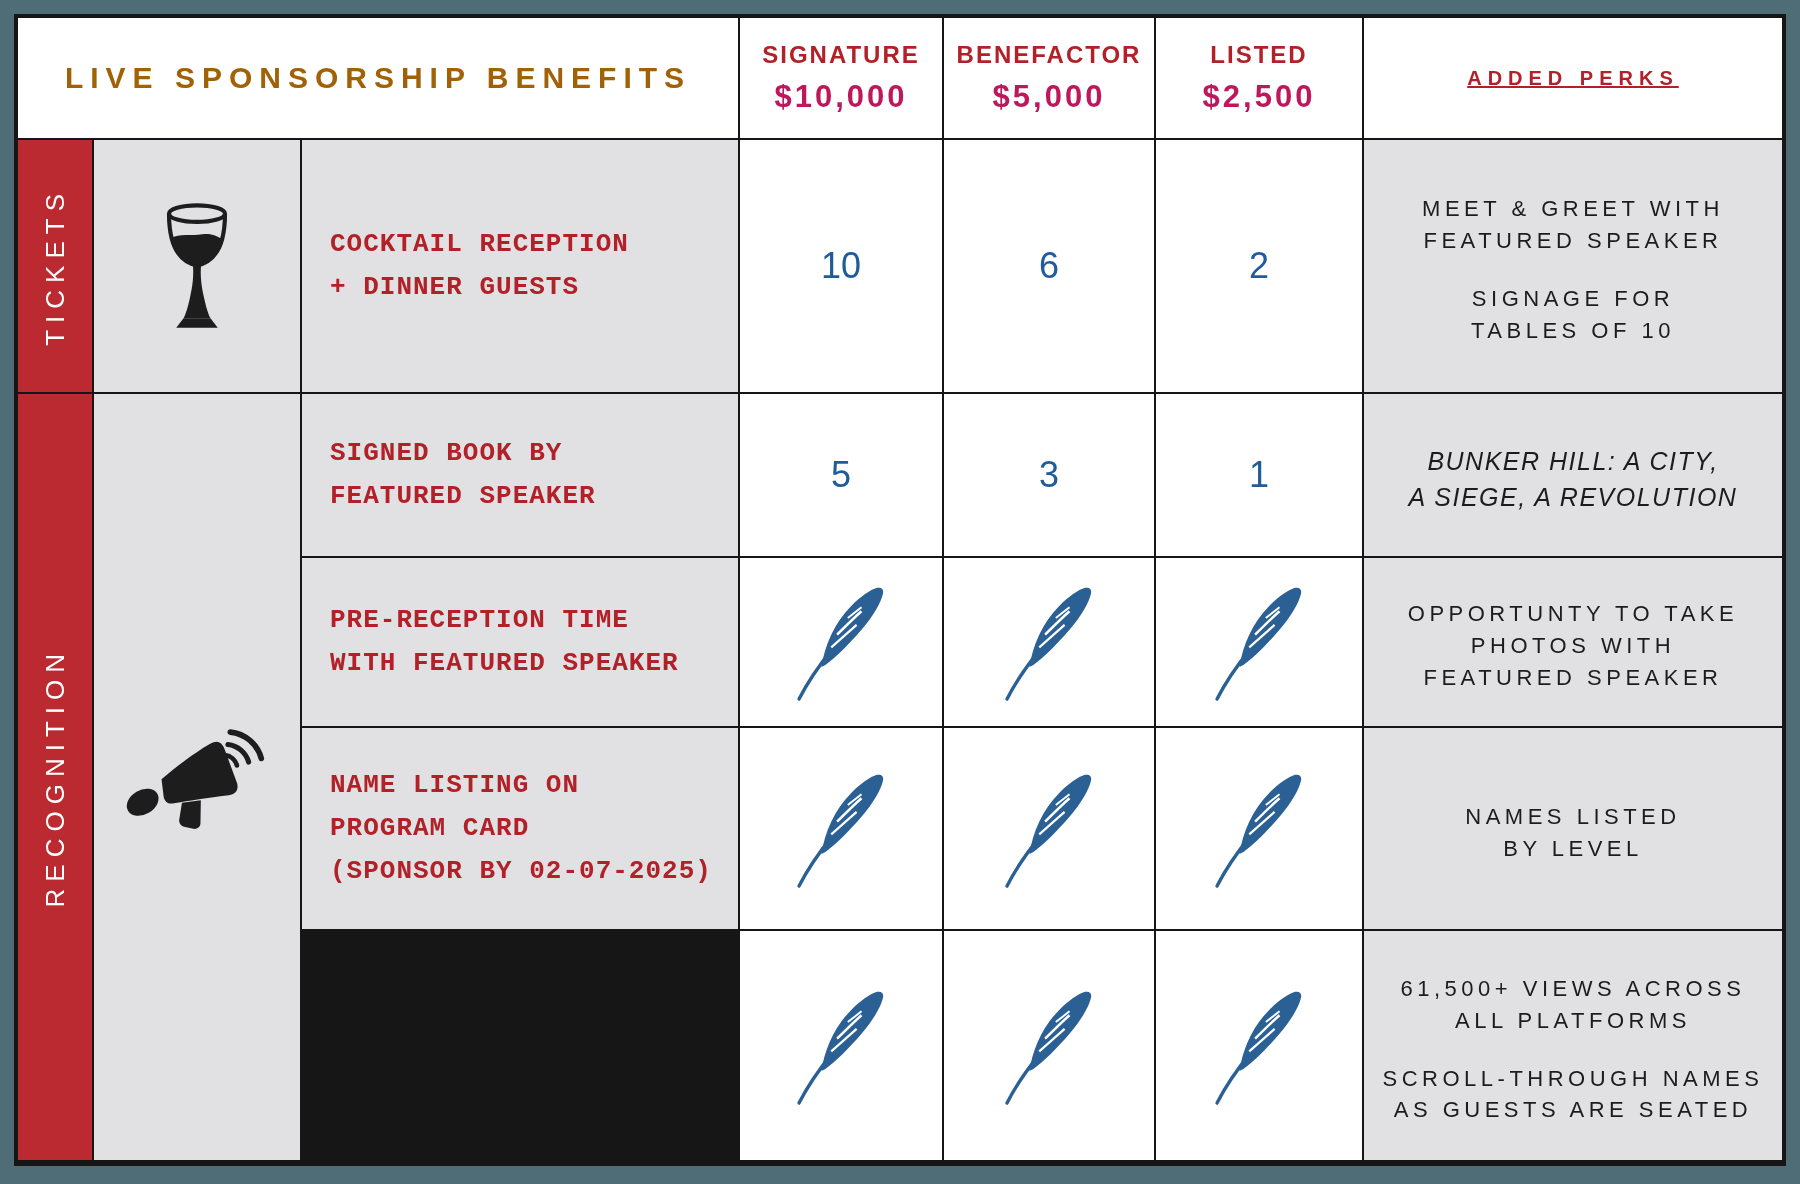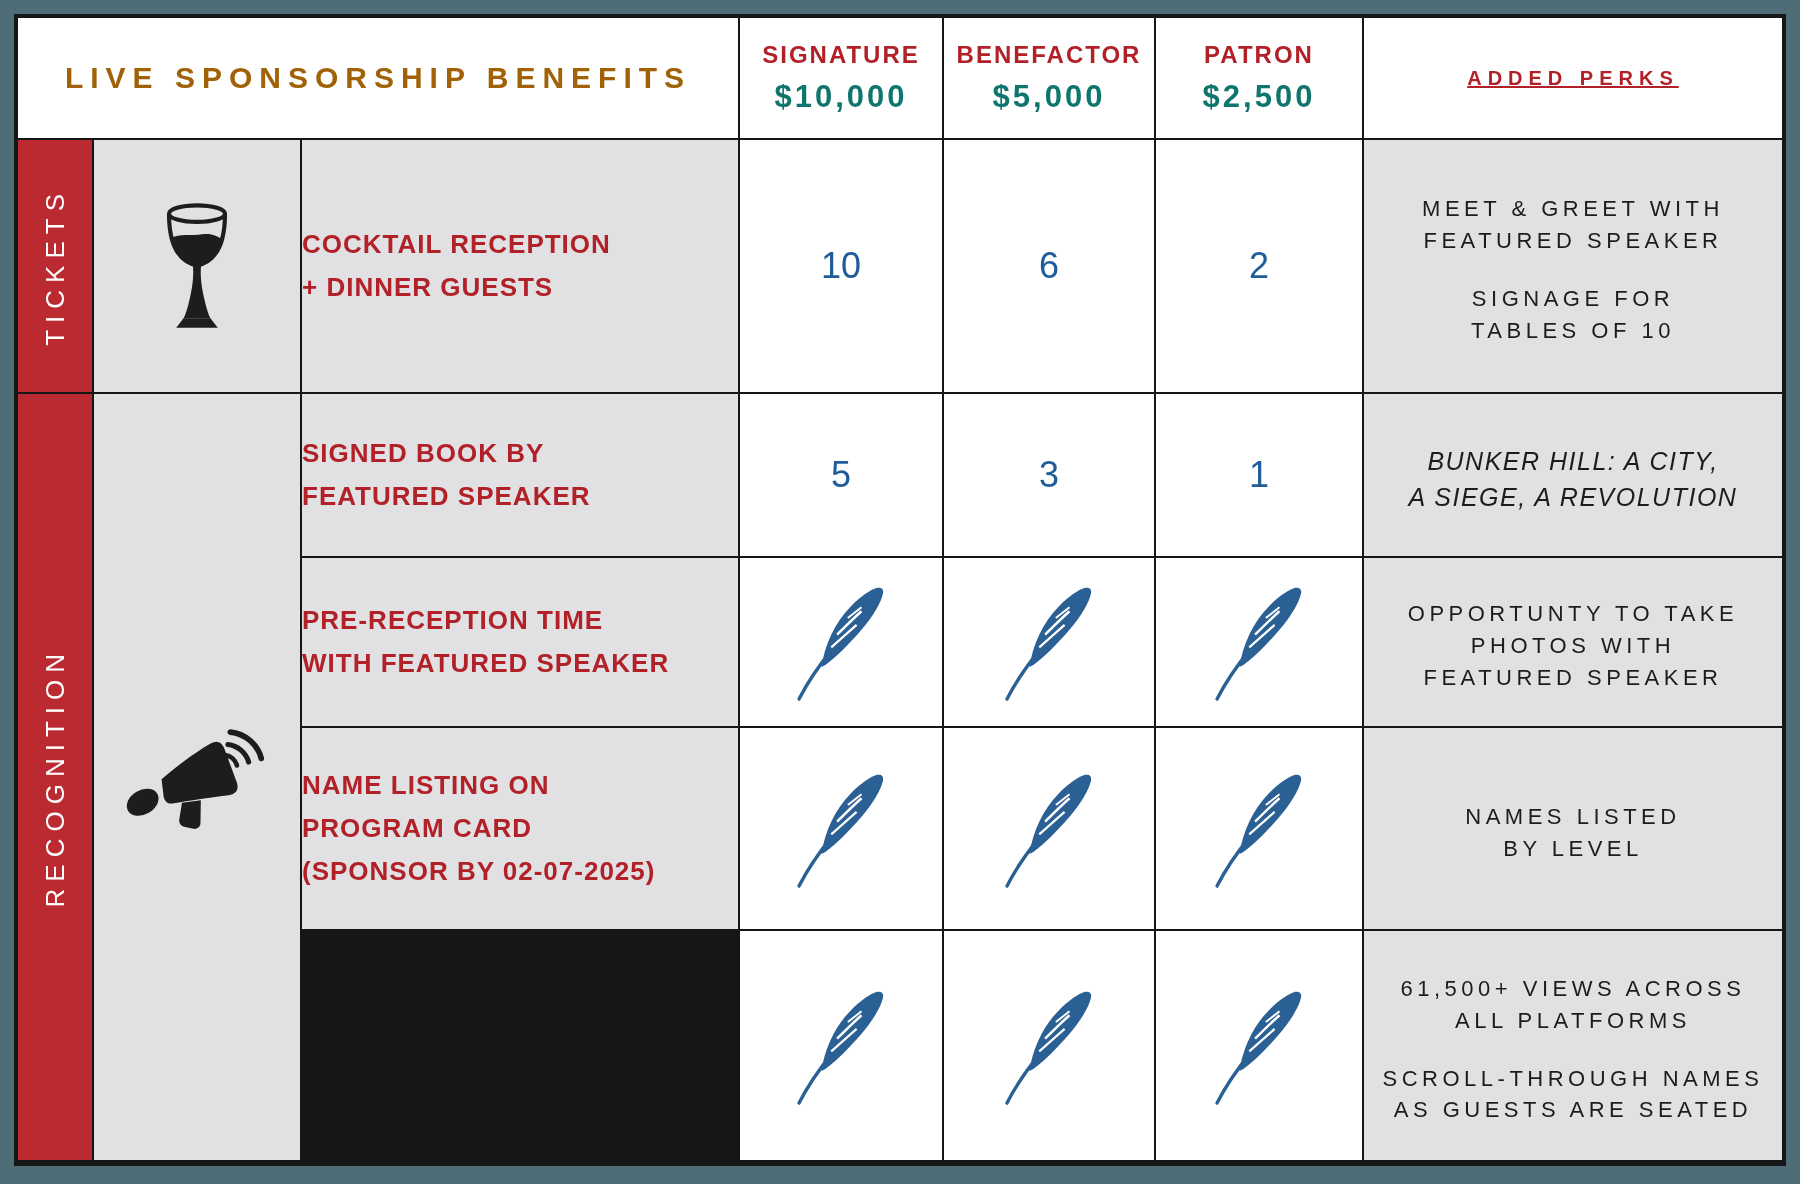--- a/index.html
+++ b/index.html
@@ -28,29 +28,29 @@
   .c5{grid-column:5}.c6{grid-column:6}.c7{grid-column:7}
   .r1{grid-row:1}.r2{grid-row:2}.r3{grid-row:3}.r4{grid-row:4}.r5{grid-row:5}.r6{grid-row:6}
   .span-head{grid-column:1/4;grid-row:1;}
   .span-recog{grid-row:3/7;}
 
   .title{
     color:#a16207;font-weight:bold;font-size:30px;letter-spacing:7px;white-space:nowrap;
   }
   .tier-head{flex-direction:column;gap:10px;}
   .tier-name{color:#b22128;font-weight:bold;font-size:24px;letter-spacing:2px;}
-  .tier-price{color:#0f766e;font-weight:bold;font-size:31px;letter-spacing:3px;}
+  .tier-price{color:#be185d;font-weight:bold;font-size:31px;letter-spacing:3px;}
   .perks-head{color:#b22128;font-weight:bold;font-size:20px;letter-spacing:6px;text-decoration:underline;}
 
   .vlabel{
     writing-mode:vertical-rl;transform:rotate(180deg);
     color:#ffffff;font-size:26px;letter-spacing:7px;font-weight:400;white-space:nowrap;
   }
 
-  .benefit-cell{justify-content:flex-start;}
+  .benefit-cell{justify-content:flex-start;padding-left:28px;font-family:Liberation Mono, monospace;}
   .benefit{
     color:#b22128;font-weight:bold;font-size:26px;letter-spacing:1px;
     line-height:1.65;white-space:pre-line;text-align:left;
   }
   .num{color:#1f5c99;font-size:36px;font-weight:400;}
 
   .perks-cell{flex-direction:column;gap:18px;padding:10px 16px;}
   .perk-text{
     color:#1c1c1c;font-size:22px;letter-spacing:4.5px;line-height:1.45;
     white-space:pre-line;text-align:center;margin-top:8px;
@@ -82,21 +82,21 @@
 
   <div class="cell white tier-head c4 r1">
     <span class="tier-name">SIGNATURE</span>
     <span class="tier-price">$10,000</span>
   </div>
   <div class="cell white tier-head c5 r1">
     <span class="tier-name">BENEFACTOR</span>
     <span class="tier-price">$5,000</span>
   </div>
   <div class="cell white tier-head c6 r1">
-    <span class="tier-name">PATRON</span>
+    <span class="tier-name">LISTED</span>
     <span class="tier-price">$2,500</span>
   </div>
   <div class="cell white c7 r1">
     <span class="perks-head">ADDED PERKS</span>
   </div>
 
   <div class="cell red c1 r2">
     <span class="vlabel">TICKETS</span>
   </div>
   <div class="cell gray icon-cell c2 r2">

